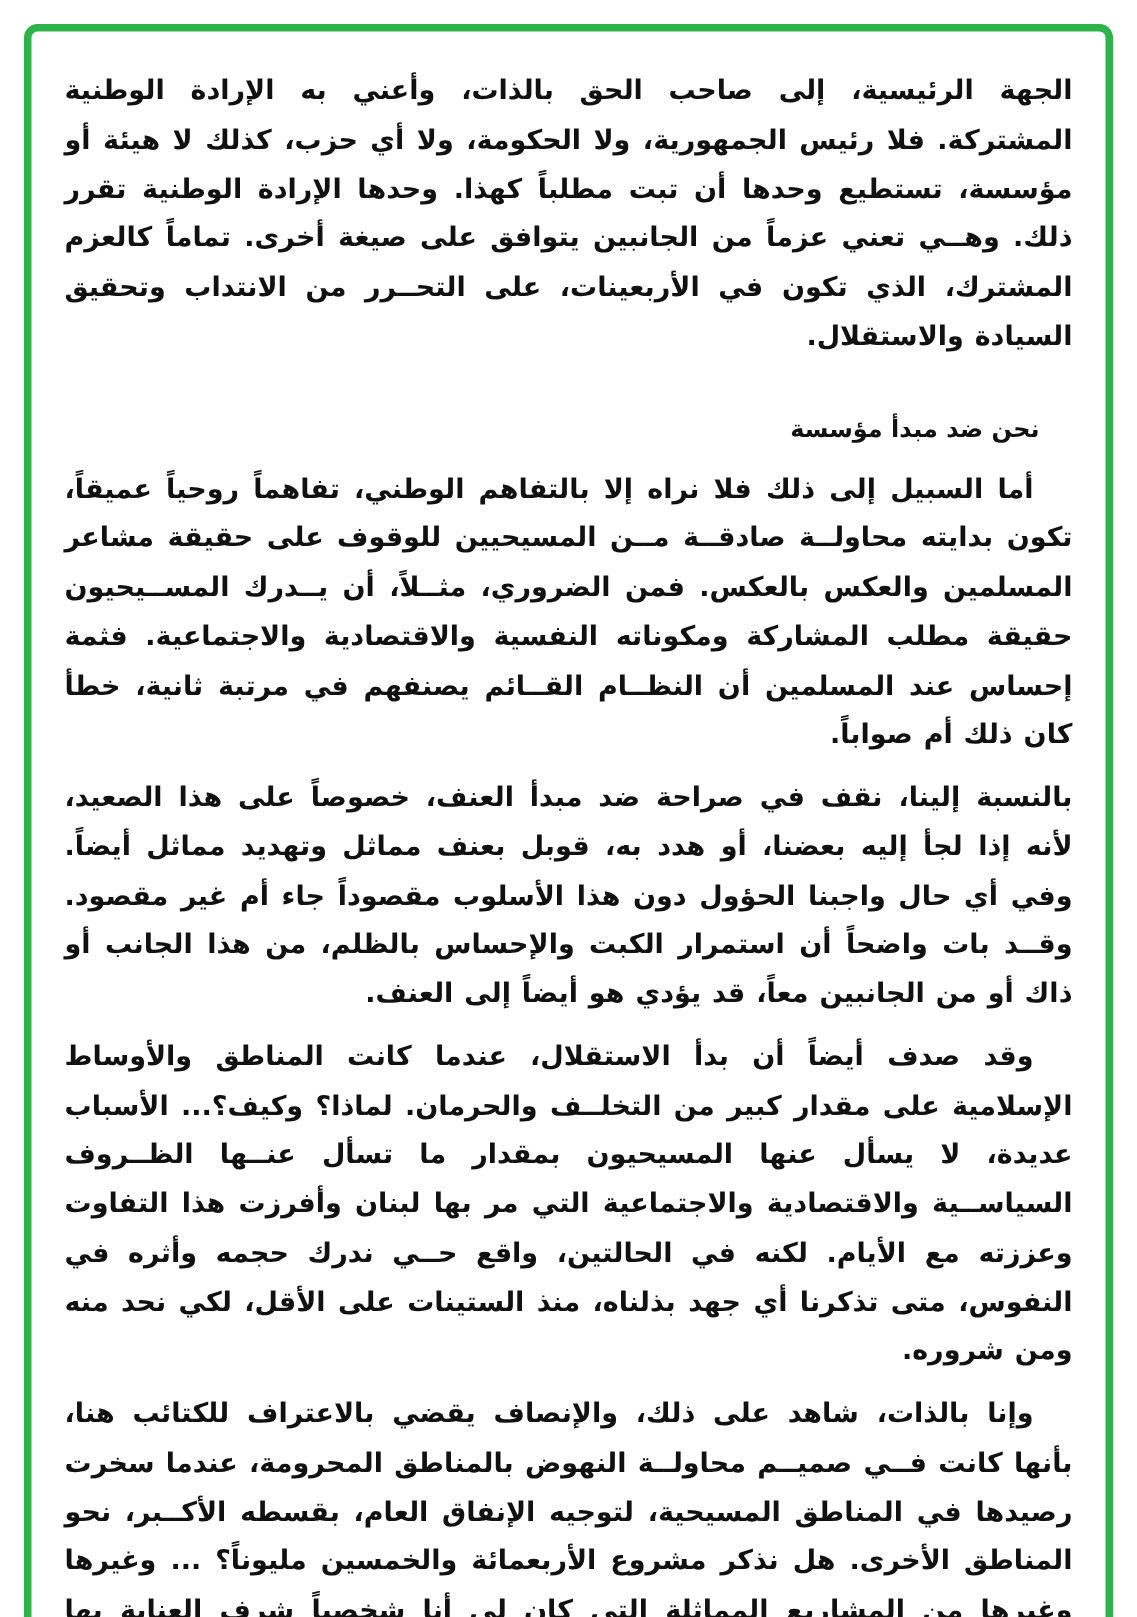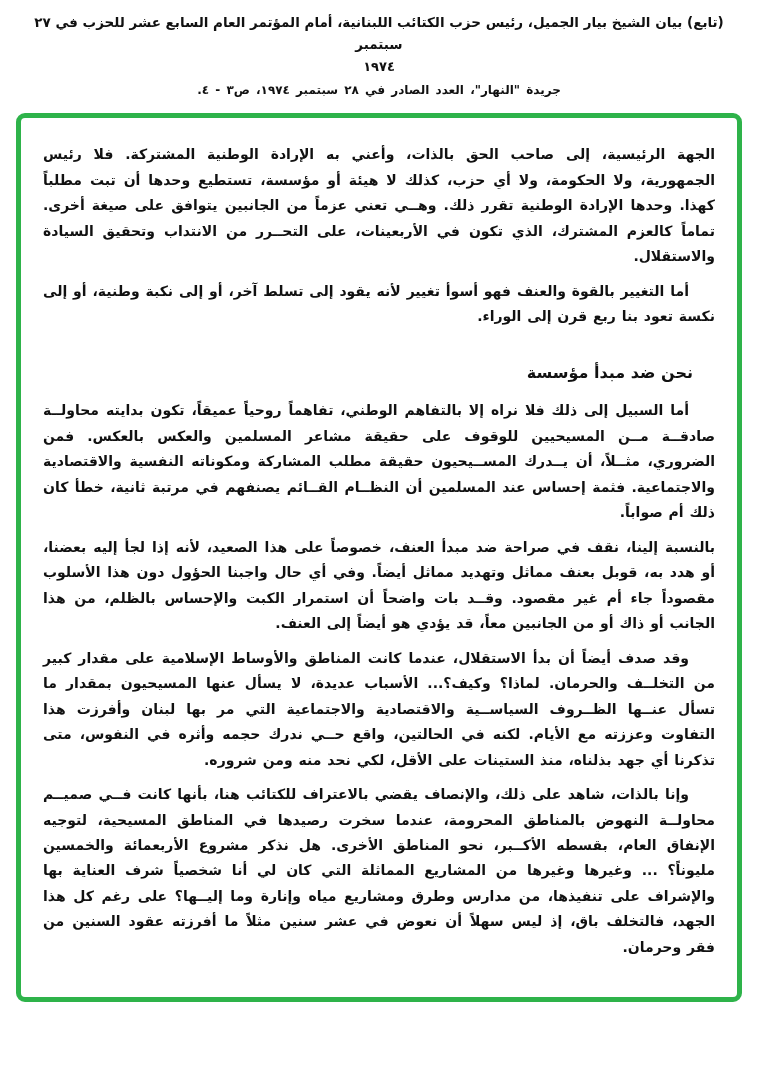--- a/index.html
+++ b/index.html
@@ -38,21 +38,21 @@
     word-spacing: 2px;
   }
   .frame {
     margin: 16px 16px 6px;
     border: 5px solid var(--frame-green, #2eb34a);
     border-radius: 9px;
     padding: 24px 22px 28px;
     box-sizing: border-box;
   }
   .para {
-    font-size: 14px;
+    font-size: 18px;
     font-weight: bold;
     line-height: 1.82;
     text-align: justify;
     text-justify: inter-word;
     margin: 0 0 9px 0;
     text-indent: 26px;
     word-spacing: 1px;
   }
   .para.no-indent {
     text-indent: 0;
@@ -62,29 +62,23 @@
     font-weight: bold;
     text-align: right;
     margin: 34px 22px 16px 0;
   }
 </style>
 </head>
 <body>
 
 <div class="page">
 
-  <div class="header">
-    <div class="h-line1">(تابع) بيان الشيخ بيار الجميل، رئيس حزب الكتائب اللبنانية، أمام المؤتمر العام السابع عشر للحزب في ٢٧ سبتمبر</div>
-    <div class="h-line2">١٩٧٤</div>
-    <div class="h-source">جريدة "النهار"، العدد الصادر في ٢٨ سبتمبر ١٩٧٤، ص٣ - ٤.</div>
-  </div>
 
   <div class="frame">
     <p class="para no-indent">الجهة الرئيسية، إلى صاحب الحق بالذات، وأعني به الإرادة الوطنية المشتركة. فلا رئيس الجمهورية، ولا الحكومة، ولا أي حزب، كذلك لا هيئة أو مؤسسة، تستطيع وحدها أن تبت مطلباً كهذا. وحدها الإرادة الوطنية تقرر ذلك. وهــي تعني عزماً من الجانبين يتوافق على صيغة أخرى. تماماً كالعزم المشترك، الذي تكون في الأربعينات، على التحــرر من الانتداب وتحقيق السيادة والاستقلال.</p>
-    <p class="para">أما التغيير بالقوة والعنف فهو أسوأ تغيير لأنه يقود إلى تسلط آخر، أو إلى نكبة وطنية، أو إلى نكسة تعود بنا ربع قرن إلى الوراء.</p>
 
     <h2 class="section-heading">نحن ضد مبدأ مؤسسة</h2>
 
     <p class="para">أما السبيل إلى ذلك فلا نراه إلا بالتفاهم الوطني، تفاهماً روحياً عميقاً، تكون بدايته محاولــة صادقــة مــن المسيحيين للوقوف على حقيقة مشاعر المسلمين والعكس بالعكس. فمن الضروري، مثــلاً، أن يــدرك المســيحيون حقيقة مطلب المشاركة ومكوناته النفسية والاقتصادية والاجتماعية. فثمة إحساس عند المسلمين أن النظــام القــائم يصنفهم في مرتبة ثانية، خطأ كان ذلك أم صواباً.</p>
     <p class="para no-indent">بالنسبة إلينا، نقف في صراحة ضد مبدأ العنف، خصوصاً على هذا الصعيد، لأنه إذا لجأ إليه بعضنا، أو هدد به، قوبل بعنف مماثل وتهديد مماثل أيضاً. وفي أي حال واجبنا الحؤول دون هذا الأسلوب مقصوداً جاء أم غير مقصود. وقــد بات واضحاً أن استمرار الكبت والإحساس بالظلم، من هذا الجانب أو ذاك أو من الجانبين معاً، قد يؤدي هو أيضاً إلى العنف.</p>
     <p class="para">وقد صدف أيضاً أن بدأ الاستقلال، عندما كانت المناطق والأوساط الإسلامية على مقدار كبير من التخلــف والحرمان. لماذا؟ وكيف؟... الأسباب عديدة، لا يسأل عنها المسيحيون بمقدار ما تسأل عنــها الظــروف السياســية والاقتصادية والاجتماعية التي مر بها لبنان وأفرزت هذا التفاوت وعززته مع الأيام. لكنه في الحالتين، واقع حــي ندرك حجمه وأثره في النفوس، متى تذكرنا أي جهد بذلناه، منذ الستينات على الأقل، لكي نحد منه ومن شروره.</p>
     <p class="para">وإنا بالذات، شاهد على ذلك، والإنصاف يقضي بالاعتراف للكتائب هنا، بأنها كانت فــي صميــم محاولــة النهوض بالمناطق المحرومة، عندما سخرت رصيدها في المناطق المسيحية، لتوجيه الإنفاق العام، بقسطه الأكــبر، نحو المناطق الأخرى. هل نذكر مشروع الأربعمائة والخمسين مليوناً؟ ... وغيرها وغيرها من المشاريع المماثلة التي كان لي أنا شخصياً شرف العناية بها والإشراف على تنفيذها، من مدارس وطرق ومشاريع مياه وإنارة وما إليــها؟ على رغم كل هذا الجهد، فالتخلف باق، إذ ليس سهلاً أن نعوض في عشر سنين مثلاً ما أفرزته عقود السنين من فقر وحرمان.</p>
   </div>
 
 </div>

